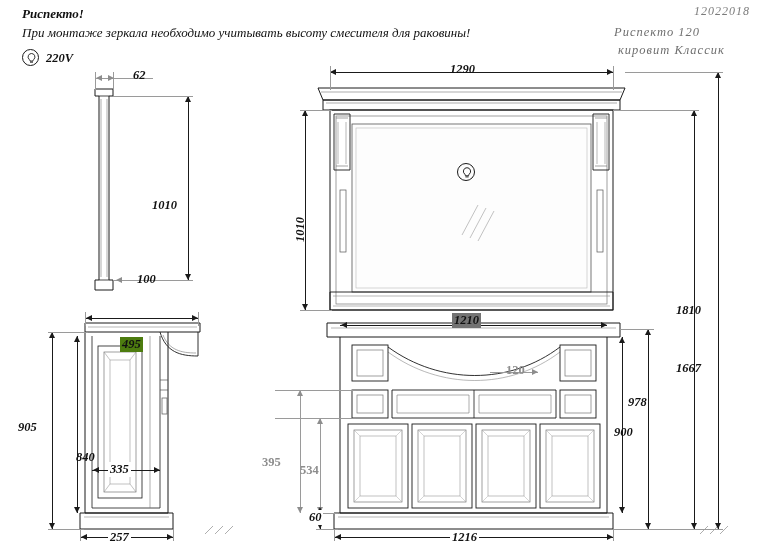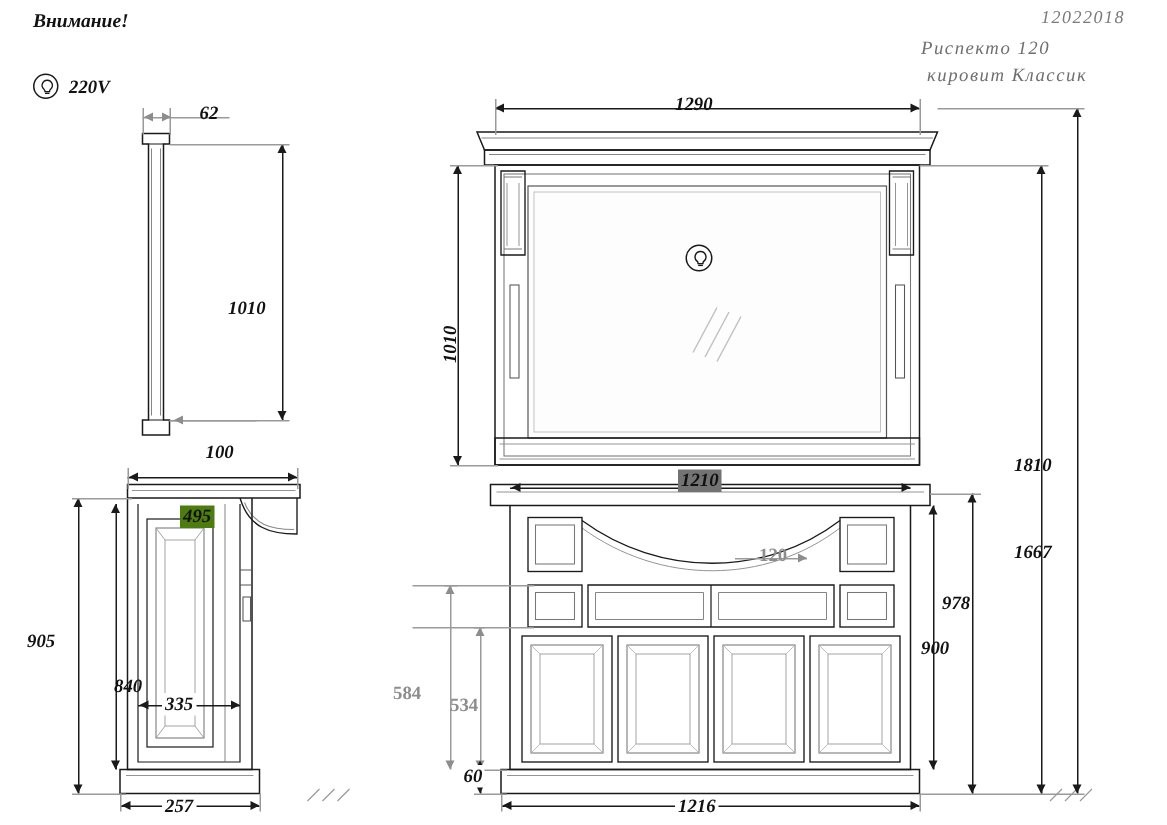--- a/index.html
+++ b/index.html
@@ -35,21 +35,22 @@
   .arrowD.gg{border-top-color:#8d8d8d;}
 
   .vert{transform-origin:left top;}
   svg{position:absolute;left:0;top:0;overflow:visible;}
 </style>
 </head>
 <body>
 
 <div id="sheet">
 
-  <div class="txt hdr-bold" style="left:22px;top:6px;">Внимание!</div>
+  <div class="txt hdr-bold" style="left:22px;top:6px;">Риспекто!</div>
+  <div class="txt hdr" style="left:22px;top:25px;">При монтаже зеркала необходимо учитывать высоту смесителя для раковины!</div>
 
   <div class="txt code" style="left:694px;top:4px;">12022018</div>
   <div class="txt ttl" style="left:614px;top:25px;">Риспекто 120</div>
   <div class="txt ttl" style="left:618px;top:43px;">кировит Классик</div>
 
   <div class="circ" style="left:22px;top:49px;width:17px;height:17px;">
     <svg width="17" height="17" viewBox="0 0 17 17">
       <path d="M8.5 3.5 a3.4 3.4 0 0 1 2.2 6 c-.6.5-.7 1-.7 1.6 h-3 c0-.6-.1-1.1-.7-1.6 a3.4 3.4 0 0 1 2.2-6 z" fill="none" stroke="#1a1a1a" stroke-width="0.9"></path>
       <path d="M7 12.2 h3" stroke="#1a1a1a" stroke-width="0.9" fill="none"></path>
     </svg>
@@ -171,21 +172,21 @@
 
   <div class="ln v" style="left:188px;top:96px;height:184px;"></div>
   <div class="arrowU" style="left:185px;top:96px;"></div>
   <div class="arrowD" style="left:185px;top:274px;"></div>
   <div class="ln h g" style="left:113px;top:96px;width:80px;"></div>
   <div class="ln h g" style="left:113px;top:280px;width:80px;"></div>
   <div class="txt dim" style="left:152px;top:198px;">1010</div>
 
   <div class="ln h g" style="left:113px;top:280px;width:58px;"></div>
   <div class="arrowL gg" style="left:116px;top:277px;"></div>
-  <div class="txt dim" style="left:137px;top:272px;margin-top:22px;">100</div>
+  <div class="txt dim" style="left:137px;top:272px;">100</div>
 
   <div class="ln h" style="left:330px;top:72px;width:283px;"></div>
   <div class="arrowL" style="left:330px;top:69px;"></div>
   <div class="arrowR" style="left:607px;top:69px;"></div>
   <div class="ln v g" style="left:330px;top:66px;height:24px;"></div>
   <div class="ln v g" style="left:613px;top:66px;height:24px;"></div>
   <div class="txt dim" style="left:450px;top:62px;">1290</div>
 
   <div class="ln v" style="left:305px;top:110px;height:200px;"></div>
   <div class="arrowU" style="left:302px;top:110px;"></div>
@@ -262,21 +263,21 @@
 
   <div class="ln v" style="left:622px;top:337px;height:176px;"></div>
   <div class="arrowU" style="left:619px;top:337px;"></div>
   <div class="arrowD" style="left:619px;top:507px;"></div>
   <div class="txt dim" style="left:614px;top:425px;">900</div>
 
   <div class="ln v g" style="left:300px;top:390px;height:123px;"></div>
   <div class="arrowU gg" style="left:297px;top:390px;"></div>
   <div class="arrowD gg" style="left:297px;top:507px;"></div>
   <div class="ln h g" style="left:296px;top:390px;width:60px;"></div>
-  <div class="txt dim-g" style="left:262px;top:455px;">584</div>
+  <div class="txt dim-g" style="left:262px;top:455px;">395</div>
 
   <div class="ln v g" style="left:320px;top:418px;height:95px;"></div>
   <div class="arrowU gg" style="left:317px;top:418px;"></div>
   <div class="arrowD gg" style="left:317px;top:507px;"></div>
   <div class="ln h g" style="left:316px;top:418px;width:40px;"></div>
   <div class="txt dim-g" style="left:300px;top:463px;">534</div>
 
   <div class="ln v" style="left:320px;top:513px;height:16px;"></div>
   <div class="arrowU" style="left:317px;top:507px;"></div>
   <div class="arrowD" style="left:317px;top:523px;"></div>

